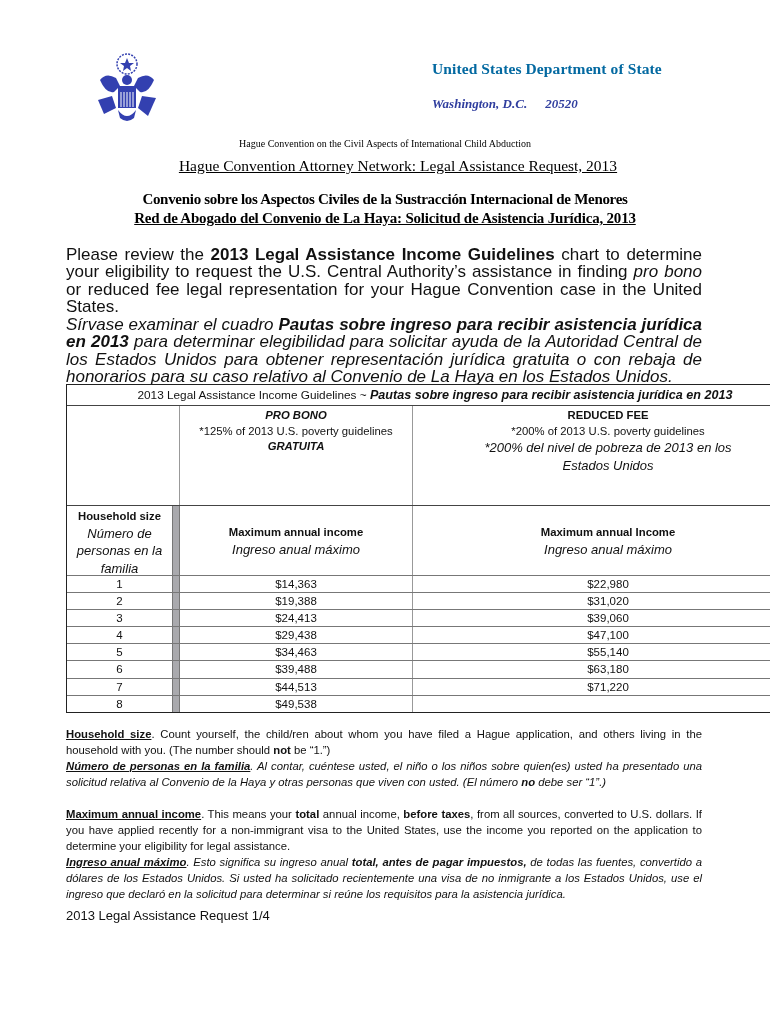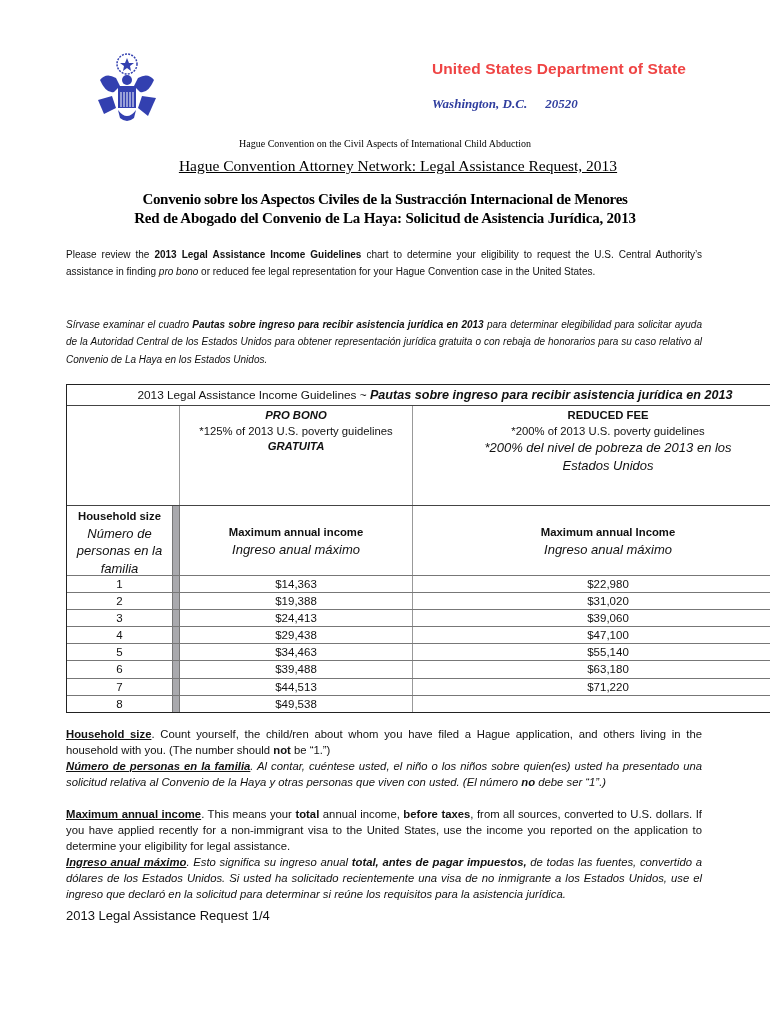--- a/index.html
+++ b/index.html
@@ -1,33 +1,33 @@
 <!DOCTYPE html>
 <html><head>
 <meta charset="utf-8">
 <style>
   * { box-sizing: border-box; margin: 0; padding: 0; }
   html, body { width: 770px; height: 1024px; background: #ffffff; overflow: hidden; }
   body { position: relative; font-family: "Liberation Sans", "DejaVu Sans", sans-serif; color: #111; }
 
   .seal { position: absolute; left: 96px; top: 52px; width: 62px; height: 76px; }
 
-  .agency { position: absolute; left: 432px; top: 60px; font-family: Liberation Sans, sans-serif;
-            font-size: 15.5px; font-weight: bold; color: #ef4444; letter-spacing: 0.1px; }
+  .agency { position: absolute; left: 432px; top: 60px; font-family: Liberation Serif, serif;
+            font-size: 15.5px; font-weight: bold; color: #0369a1; letter-spacing: 0.1px; }
   .address { position: absolute; left: 432px; top: 96px; font-family: "Liberation Serif", serif;
              font-size: 13px; font-weight: bold; font-style: italic; color: #2f3d9e; }
   .address .zip { margin-left: 18px; margin-top: 31px; }
 
   .titles { position: absolute; left: 0; width: 770px; text-align: center; font-family: "Liberation Serif", serif; color: #000; }
   .t1 { top: 138px; font-size: 10px; }
   .t2 { top: 157px; font-size: 15.5px; text-decoration: underline; padding-left: 26px; }
   .t3 { top: 191px; font-size: 15px; font-weight: bold; letter-spacing: -0.3px; }
-  .t4 { top: 210px; font-size: 15px; font-weight: bold; letter-spacing: -0.2px; }
+  .t4 { top: 210px; font-size: 15px; font-weight: bold; text-decoration: underline; letter-spacing: -0.2px; }
 
-  .para { position: absolute; left: 66px; width: 636px; font-size: 10px; line-height: 17.4px;
+  .para { position: absolute; left: 66px; width: 636px; font-size: 17px; line-height: 17.4px;
           text-align: justify; color: #111; }
   .p1 { top: 246px; }
   .p2 { top: 316px; font-style: italic; }
 
   
   .tbl { position: absolute; left: 66px; top: 384px; width: 738px; border: 1.5px solid #222; }
   .row { display: flex; border-top: 1px solid #777; }
   .row:first-child { border-top: none; }
   .c { font-size: 11.5px; text-align: center; }
   .c0 { width: 105px; }

